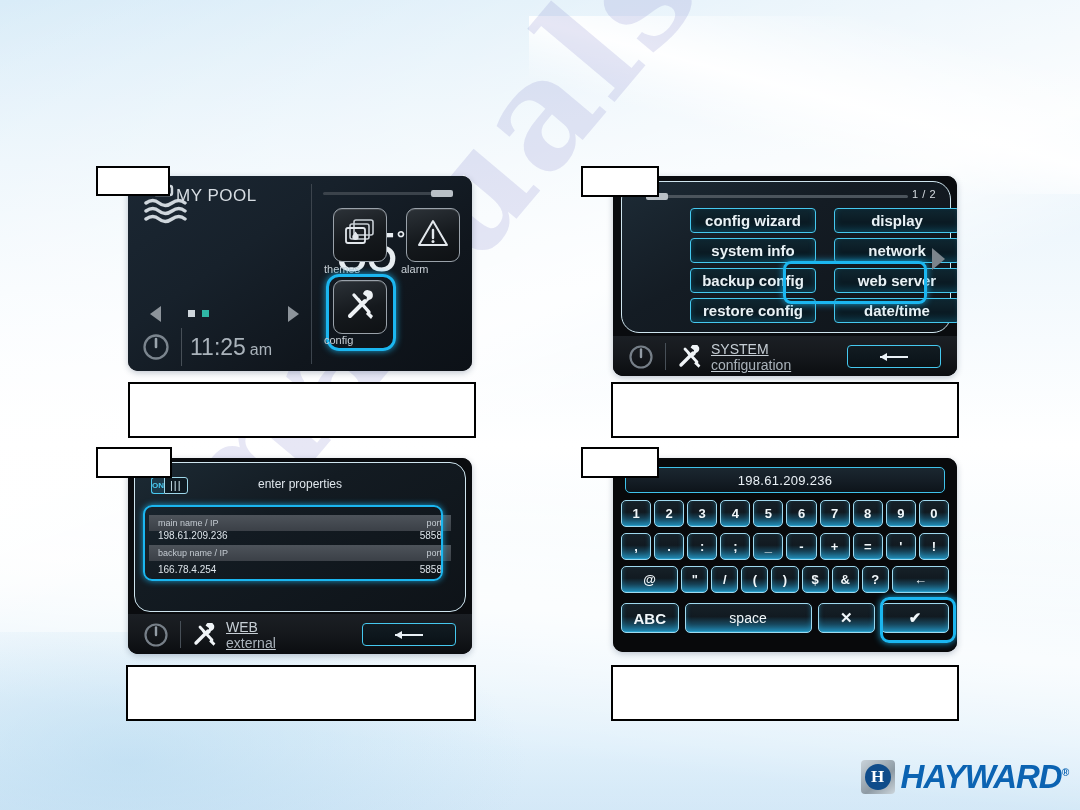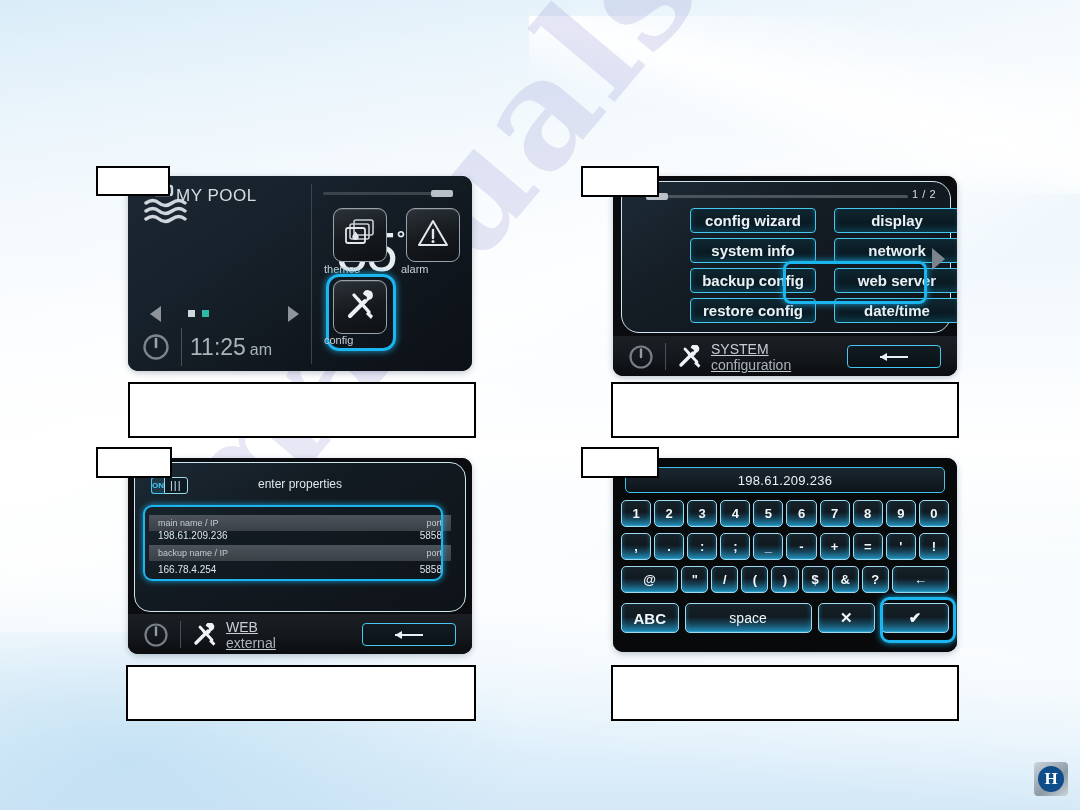--- a/index.html
+++ b/index.html
@@ -368,13 +368,14 @@
     </div>
     <div class="hl" style="left:267px;top:139px;width:70px;height:40px;"></div>
   </div>
 </div>
 <div class="caption" style="left:611px;top:665px;width:344px;height:52px;"></div>
 
 <div id="logo">
   <div class="mark">
     <div class="disc">H</div>
   </div>
+  <div class="word"><span>HAYWARD</span><span class="reg">®</span></div>
 </div>
 
 </body></html>

